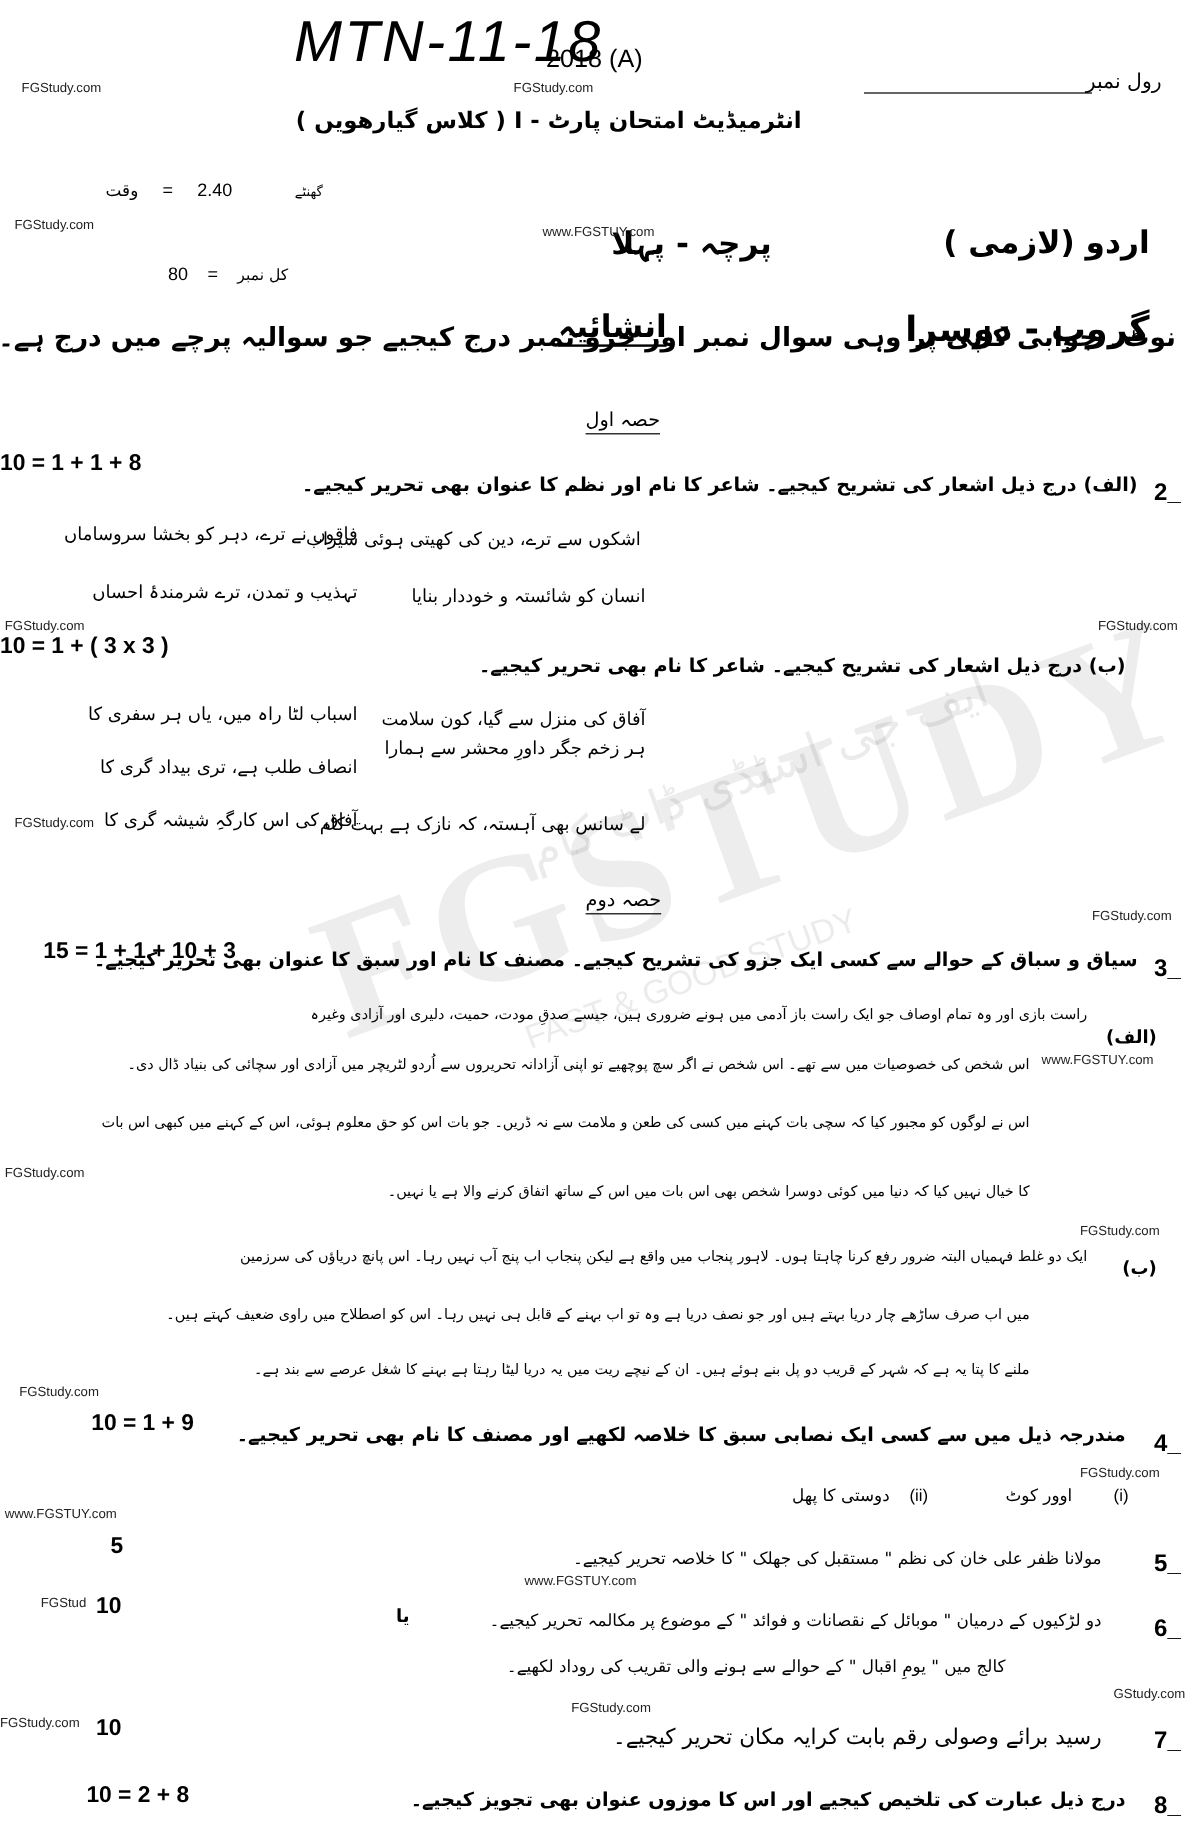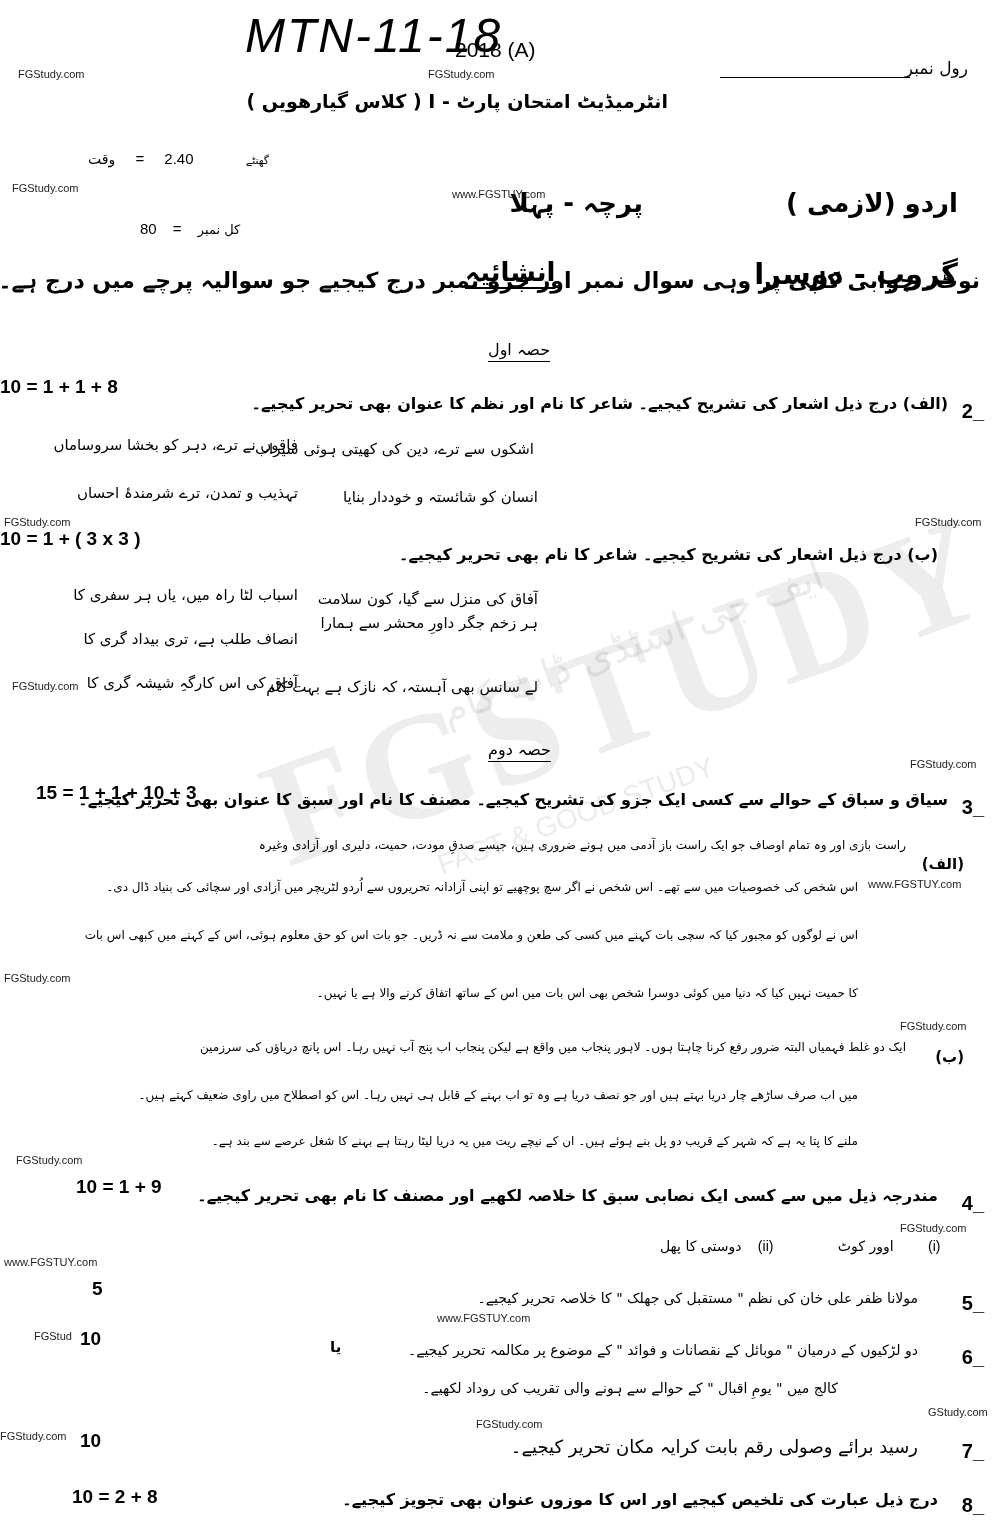--- a/index.html
+++ b/index.html
@@ -98,21 +98,21 @@
 <div class="abs marks" style="left:36px; top:782px;">15 = 1 + 1 + 10 + 3</div>
 <div class="abs qnum" style="right:14px; top:796px;"><span>3</span>_</div>
 <div class="abs urdu" style="right:50px; top:790px; font-size:16px; font-weight:bold;text-align:center;">سیاق و سباق کے حوالے سے کسی ایک جزو کی تشریح کیجیے۔      مصنف کا نام اور سبق کا عنوان بھی تحریر کیجیے۔</div>
 
 <div class="abs urdu" style="right:34px; top:855px; font-size:15px; font-weight:bold;">(الف)</div>
 <div class="abs urdu" style="right:92px; top:838px; font-size:12px;">راست بازی اور وہ تمام اوصاف جو ایک راست باز آدمی میں ہونے ضروری ہیں، جیسے صدقِ مودت، حمیت، دلیری اور آزادی وغیرہ</div>
 <div class="abs wm" style="left:868px; top:878px;">www.FGSTUY.com</div>
 <div class="abs urdu" style="right:140px; top:880px; font-size:12px;">اس شخص کی خصوصیات میں سے تھے۔ اس شخص نے اگر سچ پوچھیے تو اپنی آزادانہ تحریروں سے اُردو لٹریچر میں آزادی اور سچائی کی بنیاد ڈال دی۔</div>
 <div class="abs urdu" style="right:140px; top:928px; font-size:12px;">اس نے لوگوں کو مجبور کیا کہ سچی بات کہنے میں کسی کی طعن و ملامت سے نہ ڈریں۔ جو بات اس کو حق معلوم ہوئی، اس کے کہنے میں کبھی اس بات</div>
 <div class="abs wm" style="left:4px; top:972px;">FGStudy.com</div>
-<div class="abs urdu" style="right:140px; top:986px; font-size:12px;">کا حمیت نہیں کیا کہ دنیا میں کوئی دوسرا شخص بھی اس بات میں اس کے ساتھ اتفاق کرنے والا ہے یا نہیں۔</div>
+<div class="abs urdu" style="right:140px; top:986px; font-size:12px;">کا خیال نہیں کیا کہ دنیا میں کوئی دوسرا شخص بھی اس بات میں اس کے ساتھ اتفاق کرنے والا ہے یا نہیں۔</div>
 
 <div class="abs wm" style="left:900px; top:1020px;">FGStudy.com</div>
 <div class="abs urdu" style="right:34px; top:1048px; font-size:15px; font-weight:bold;">(ب)</div>
 <div class="abs urdu" style="right:92px; top:1040px; font-size:12px;">ایک دو غلط فہمیاں البتہ ضرور رفع کرنا چاہتا ہوں۔ لاہور پنجاب میں واقع ہے لیکن پنجاب اب پنج آب نہیں رہا۔ اس پانچ دریاؤں کی سرزمین</div>
 <div class="abs urdu" style="right:140px; top:1088px; font-size:12px;">میں اب صرف ساڑھے چار دریا بہتے ہیں اور جو نصف دریا ہے وہ تو اب بہنے کے قابل ہی نہیں رہا۔ اس کو اصطلاح میں راوی ضعیف کہتے ہیں۔</div>
 <div class="abs urdu" style="right:140px; top:1134px; font-size:12px;">ملنے کا پتا یہ ہے کہ شہر کے قریب دو پل بنے ہوئے ہیں۔ ان کے نیچے ریت میں یہ دریا لیٹا رہتا ہے بہنے کا شغل عرصے سے بند ہے۔</div>
 <div class="abs wm" style="left:16px; top:1154px;">FGStudy.com</div>
 
 <div class="abs marks" style="left:76px; top:1176px;">10 = 1 + 9</div>
 <div class="abs qnum" style="right:14px; top:1192px;"><span>4</span>_</div>

